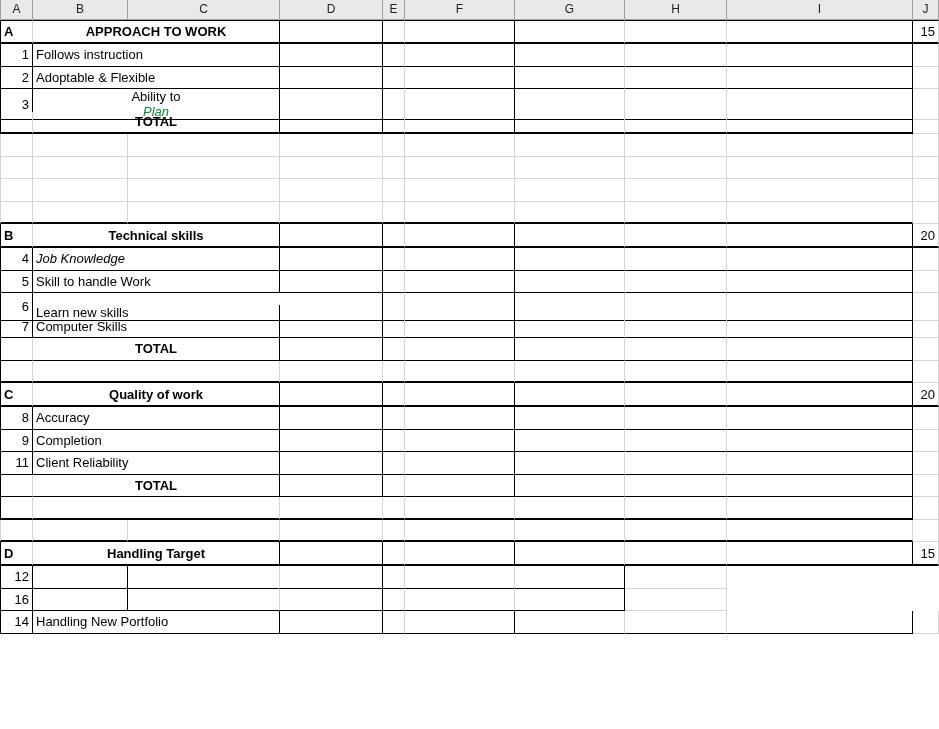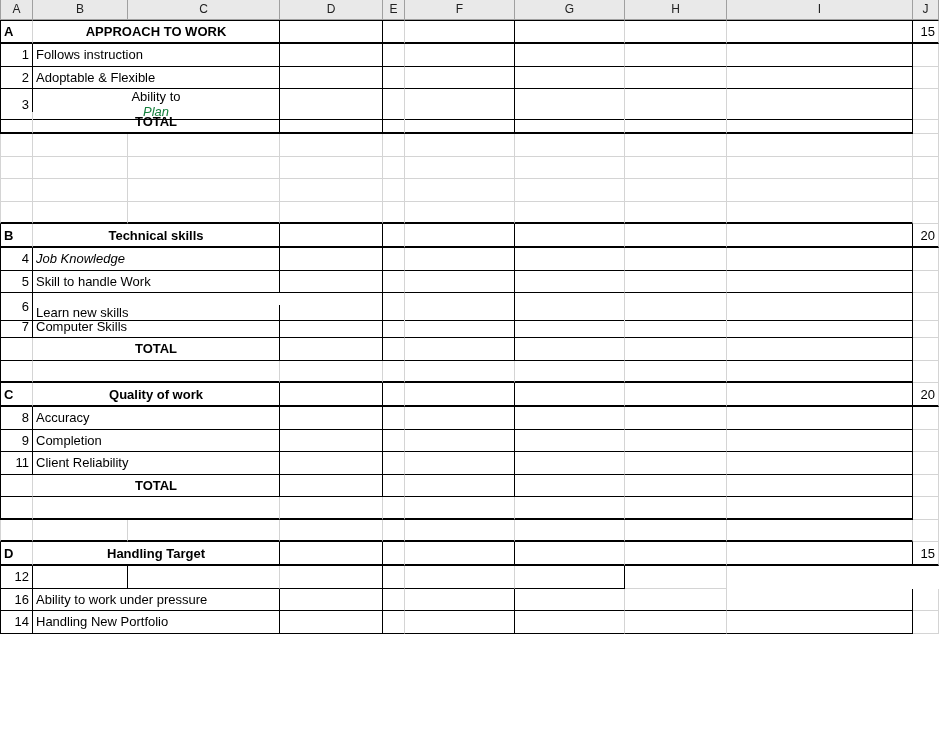--- a/index.html
+++ b/index.html
@@ -376,21 +376,20 @@
     <div class="cell bk-b bk-r"></div>
       <div class="cell bk-b"></div>
       <div class="cell bk-b bk-r"></div>
       <div class="cell bk-b"></div>
       <div class="cell bk-b"></div>
       <div class="cell bk-b bk-r"></div>
       <div class="cell"></div>
   </div>
   <div class="row">
     <div class="cell right bk-b bk-l bk-r">16</div>
-    <div class="cell bk-b bk-r spill nowrap" style="grid-column: span 2;">Ability to work under pressure</div>
     <div class="cell bk-b bk-r"></div>
       <div class="cell bk-b"></div>
       <div class="cell bk-b bk-r"></div>
       <div class="cell bk-b"></div>
       <div class="cell bk-b"></div>
       <div class="cell bk-b bk-r"></div>
       <div class="cell"></div>
   </div>
   <div class="row">
     <div class="cell right bk-b bk-l bk-r">14</div>

